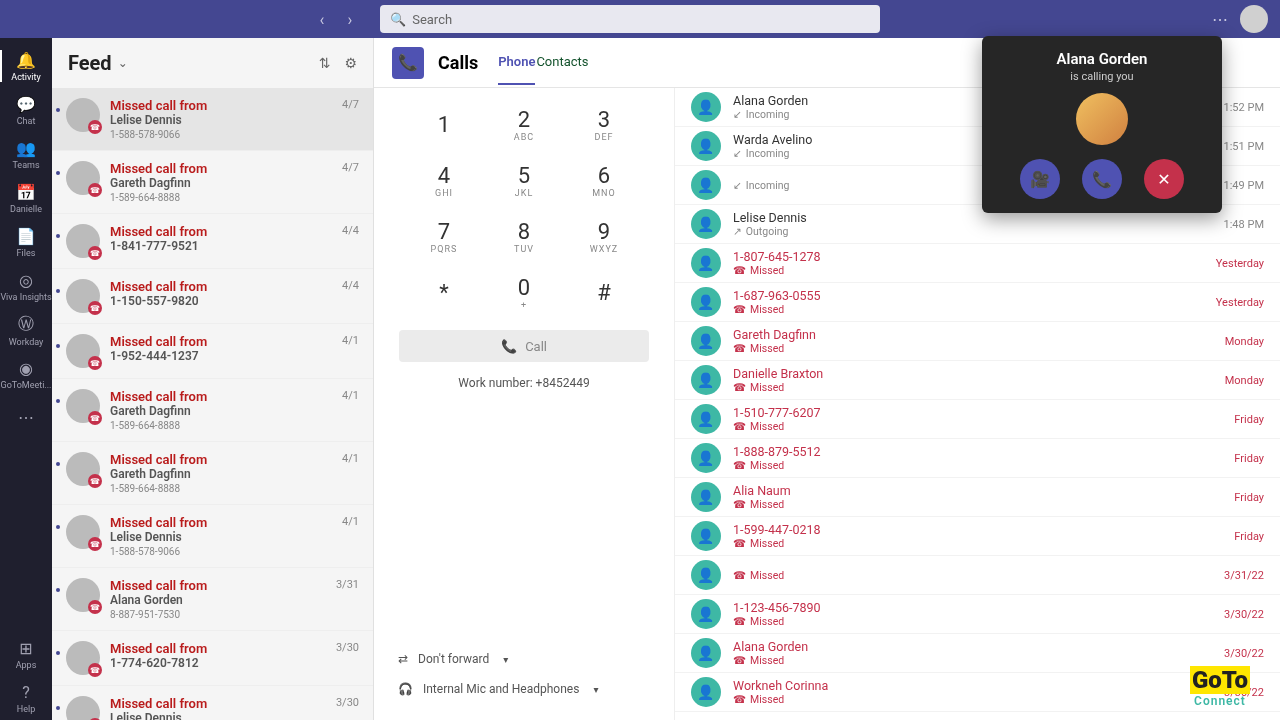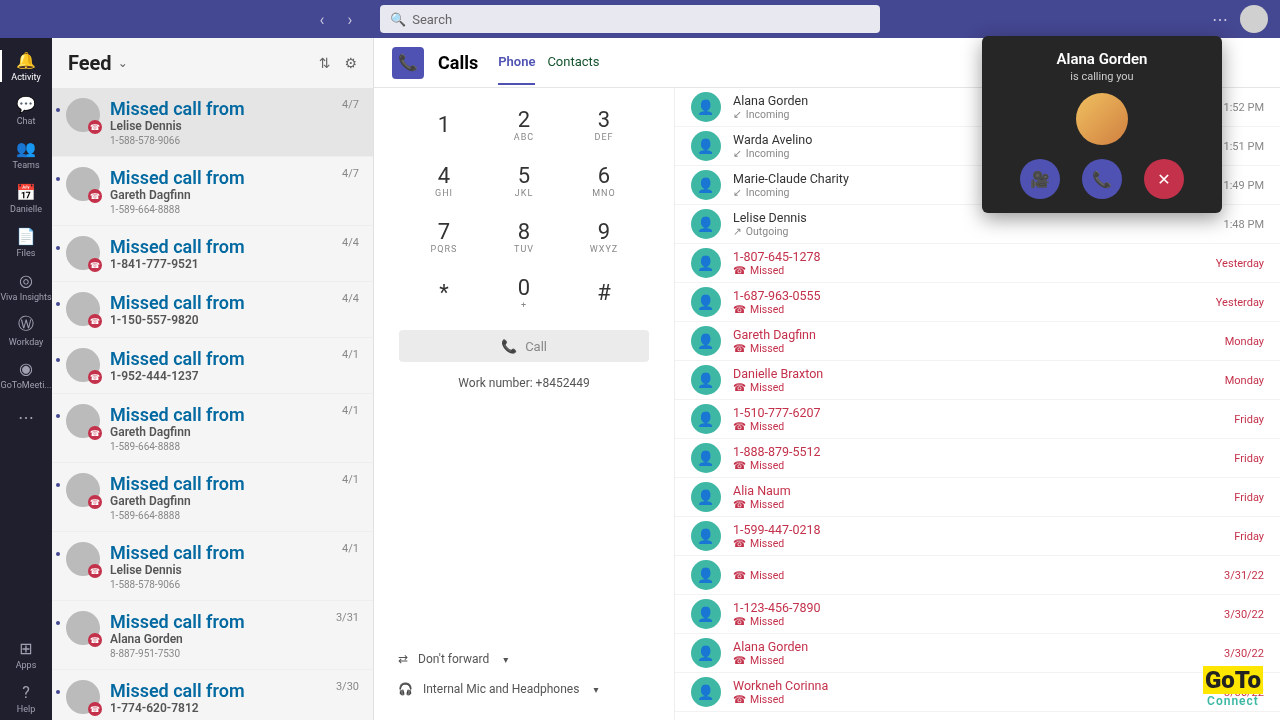--- a/index.html
+++ b/index.html
@@ -28,31 +28,31 @@
 .feed-title { font-size: 20px; font-weight: 700; color: #222; }
 .feed-chevron { margin-left: 6px; font-size: 12px; color: #666; }
 .feed-header-icons { margin-left: auto; display: flex; gap: 14px; color: #666; font-size: 14px; }
 .feed-list { flex: 1; overflow-y: auto; }
 .feed-item { display: flex; padding: 10px 14px; cursor: pointer; border-bottom: 1px solid #eee; position: relative; }
 .feed-item.selected { background: #e5e5e5; }
 .feed-dot { width: 4px; height: 4px; border-radius: 50%; background: #444791; position: absolute; left: 4px; top: 20px; }
 .feed-avatar { width: 34px; height: 34px; border-radius: 50%; background: #bbb; flex-shrink: 0; margin-right: 10px; position: relative; }
 .feed-avatar::after { content: '☎'; position: absolute; bottom: -2px; right: -2px; width: 14px; height: 14px; background: #c4314b; border-radius: 50%; color: #fff; font-size: 8px; display: flex; align-items: center; justify-content: center; }
 .feed-body { flex: 1; min-width: 0; }
-.feed-line1 { font-size: 18px; color: #0369a1; font-weight: 600; }
+.feed-line1 { font-size: 13px; color: #b91c1c; font-weight: 600; }
 .feed-line2 { font-size: 12px; color: #555; font-weight: 600; }
 .feed-sub { font-size: 10px; color: #888; margin-top: 2px; }
 .feed-date { font-size: 11px; color: #888; margin-left: 6px; }
 
 
 .main { position: absolute; left: 374px; top: 38px; right: 0; bottom: 0; background: #fff; display: flex; flex-direction: column; }
 .calls-header { height: 50px; display: flex; align-items: center; padding: 0 18px; border-bottom: 1px solid #e5e5e5; gap: 14px; }
 .calls-icon-box { width: 32px; height: 32px; background: #4f52b2; border-radius: 4px; color: #fff; display: flex; align-items: center; justify-content: center; font-size: 16px; }
 .calls-title { font-size: 18px; font-weight: 700; }
-.calls-tabs { display: flex; gap: 12px; margin-left: 6px; }
+.calls-tabs { display: flex; gap: 1px; margin-left: 6px; }
 .calls-tab { font-size: 13px; color: #14532d; padding: 14px 0; cursor: pointer; border-bottom: 2px solid transparent; }
 .calls-tab.active { color: #4f52b2; border-bottom-color: #4f52b2; font-weight: 600; }
 
 .calls-body { flex: 1; display: flex; overflow: hidden; }
 
 
 .dialpad-col { width: 300px; padding: 8px 0; display: flex; flex-direction: column; align-items: center; }
 .dialpad { display: grid; grid-template-columns: repeat(3, 80px); }
 .dp-key { height: 56px; display: flex; flex-direction: column; align-items: center; justify-content: center; cursor: pointer; }
 .dp-num { font-size: 22px; color: #333; }
@@ -80,21 +80,21 @@
 .toast-name { font-size: 15px; font-weight: 600; }
 .toast-sub { font-size: 11px; color: #ccc; margin-top: 2px; }
 .toast-avatar { width: 52px; height: 52px; border-radius: 50%; background: linear-gradient(135deg,#f0c060,#d08040); margin-top: 10px; }
 .toast-actions { display: flex; gap: 22px; margin-top: 14px; }
 .toast-btn { width: 40px; height: 40px; border-radius: 50%; display: flex; align-items: center; justify-content: center; color: #fff; font-size: 16px; cursor: pointer; }
 .toast-btn.video { background: #4f52b2; }
 .toast-btn.audio { background: #4f52b2; }
 .toast-btn.decline { background: #c4314b; }
 
 
-.goto-mark { position: absolute; right: 17px; bottom: 12px; text-align: center; }
+.goto-mark { position: absolute; right: 30px; bottom: 12px; text-align: center; }
 .goto-logo { font-size: 24px; font-weight: 900; color: #222; }
 .goto-logo span { background: #ffe600; padding: 0 2px; }
 .goto-connect { font-size: 12px; color: #3eb8a5; font-weight: 600; letter-spacing: 1px; }
 </style>
 </head>
 <body>
 
 <div class="topbar">
   <div class="nav-arrows">
     <div class="nav-arrow">‹</div>
@@ -372,21 +372,20 @@
     <div class="hist-avatar">👤</div>
     <div class="hist-body">
       <div class="hist-name ">Warda Avelino</div>
       <div class="hist-status "><span>↙</span> Incoming</div>
     </div>
     <div class="hist-time ">1:51 PM</div>
         </div>
         <div class="hist-item">
     <div class="hist-avatar">👤</div>
     <div class="hist-body">
-      <div class="hist-name ">Marie-Claude Charity</div>
       <div class="hist-status "><span>↙</span> Incoming</div>
     </div>
     <div class="hist-time ">1:49 PM</div>
         </div>
         <div class="hist-item">
     <div class="hist-avatar">👤</div>
     <div class="hist-body">
       <div class="hist-name ">Lelise Dennis</div>
       <div class="hist-status "><span>↗</span> Outgoing</div>
     </div>

